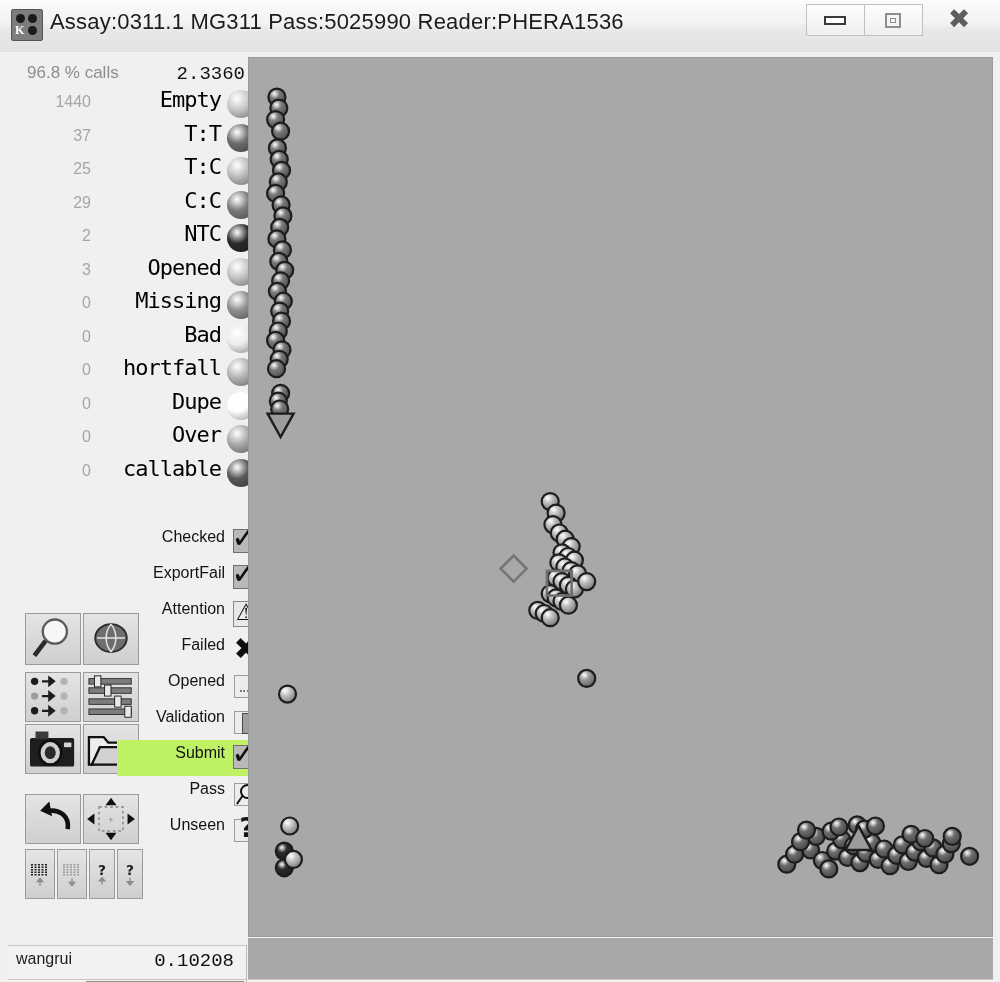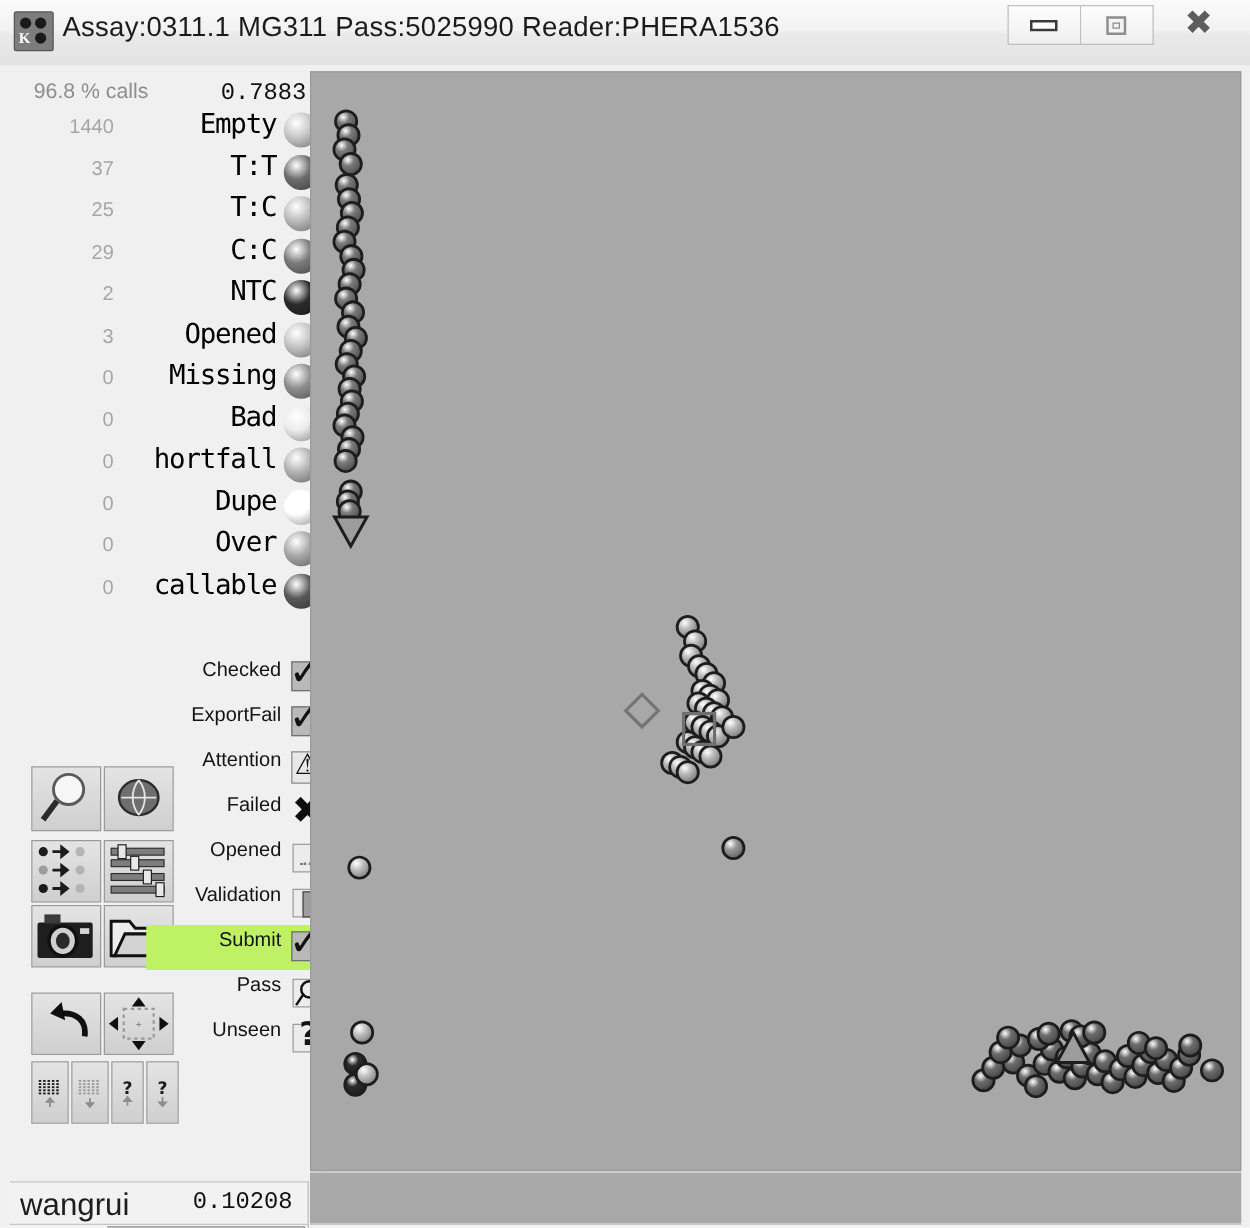--- a/index.html
+++ b/index.html
@@ -72,21 +72,21 @@
   .qm{position:absolute;left:2px;top:-2px;width:28px;text-align:center;font-size:26px;color:#141414;
     font-weight:bold;font-family:"DejaVu Sans",sans-serif;}
 
   
   .tbtn{position:absolute;background:linear-gradient(to bottom,#e4e4e4,#cfcfcf);
     border:1px solid #9a9a9a;box-sizing:border-box;}
 
   
   .userbar{position:absolute;left:8px;top:893px;width:238px;height:34px;background:#f2f2f2;
     border-top:1px solid #c6c6c6;border-right:1px solid #b9b9b9;}
-  .userbar .uname{position:absolute;left:8px;top:4px;font-size:25px;color:#1d1d1d;}
+  .userbar .uname{position:absolute;left:8px;top:4px;font-size:16px;color:#1d1d1d;}
   .userbar .uval{position:absolute;right:12px;top:4px;font-size:19px;color:#111;
     font-family:"Liberation Mono",monospace;}
 
   .mixbar{position:absolute;left:8px;top:927px;width:238px;height:32px;background:#f2f2f2;
     border-top:1px solid #c6c6c6;border-right:1px solid #b9b9b9;}
   .mixbar .mfield{position:absolute;left:78px;top:1px;width:158px;height:30px;background:#e6e6e6;
     border:1px solid #8f8f8f;box-sizing:border-box;}
 
   
   .plotwrap{position:absolute;left:248px;top:5px;width:745px;height:880px;background:#a8a8a8;
@@ -125,21 +125,21 @@
       </div>
     </div>
   </div>
 
   <div class="body">
 
     <div class="leftpanel">
 
       <div class="statrow" style="top:6px;">
         <span class="pct">96.8 % calls</span>
-        <span class="val">0.7883</span>
+        <span class="val">2.3360</span>
       </div>
 
       <div id="legend-host">
           <div class="legrow" style="top: 30px;">
             <span class="cnt">1440</span>
             <span class="lbl">Empty</span>
             <span class="sphere" style="background: radial-gradient(circle at 36% 30%, rgb(255, 255, 255) 0%, rgb(201, 201, 201) 42%, rgb(111, 111, 111) 100%);"></span>
           </div>
           <div class="legrow" style="top: 63.5px;">
             <span class="cnt">37</span>

